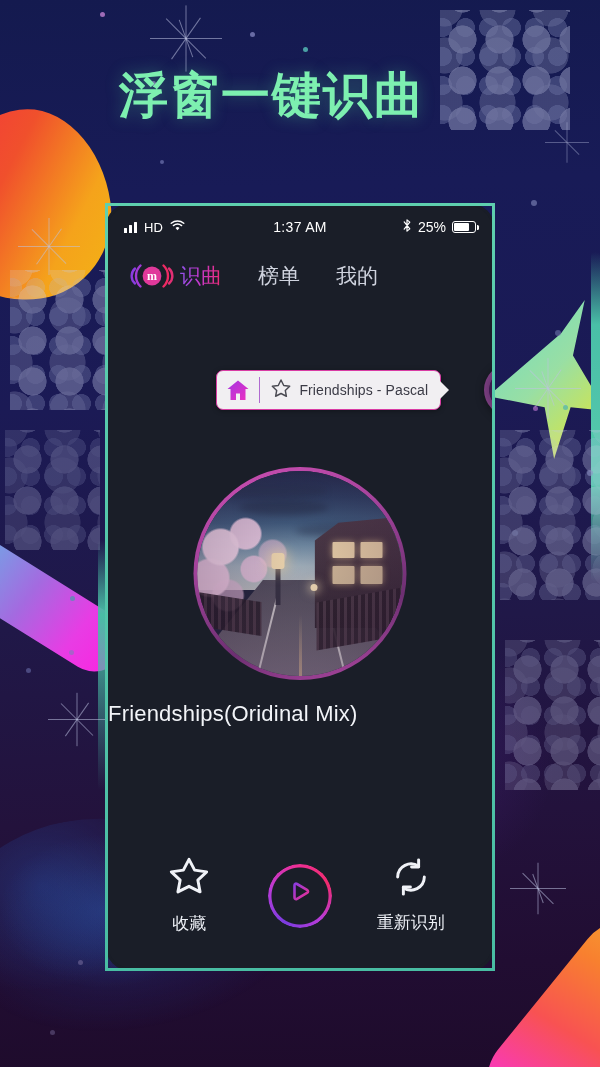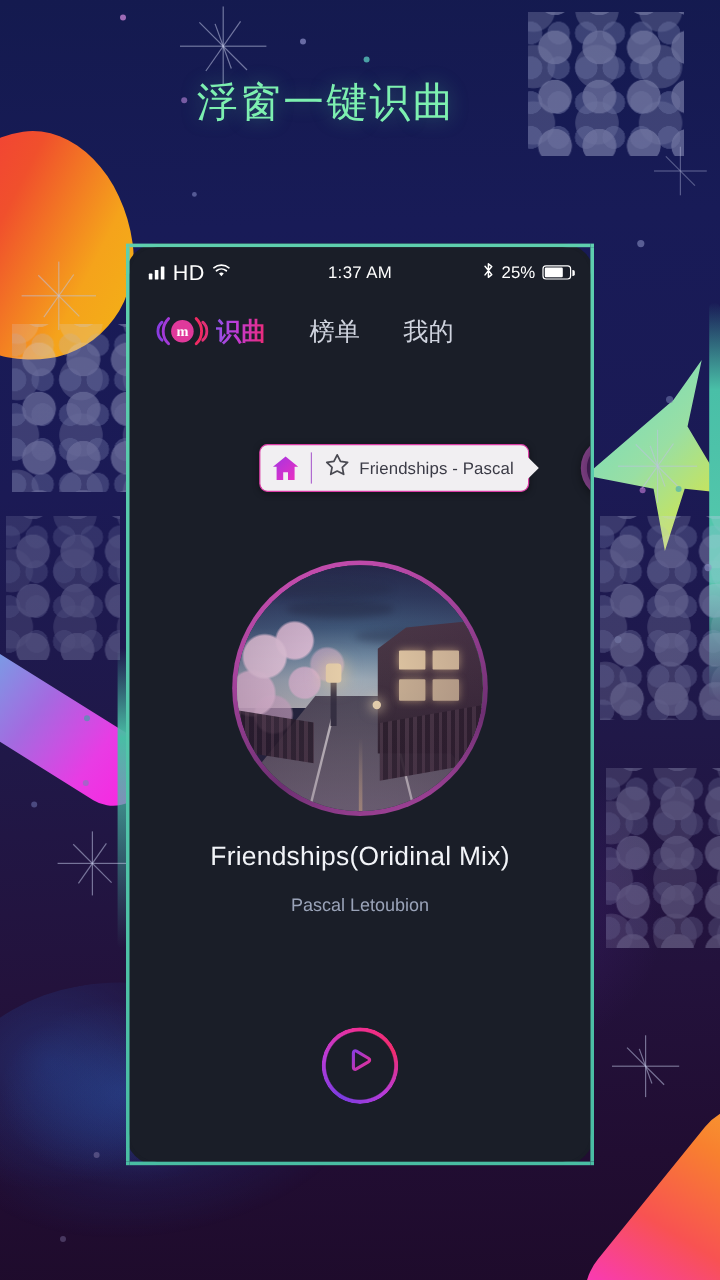--- a/index.html
+++ b/index.html
@@ -125,21 +125,21 @@
       radial-gradient(circle, rgba(180,190,230,.5) 50%, rgba(180,190,230,0) 52%),
       radial-gradient(circle, rgba(210,215,240,.42) 50%, rgba(210,215,240,0) 52%);
     background-size: 37px 41px, 23px 29px, 53px 47px;
     background-position: 4px 9px, 14px 3px, 31px 22px;
   }
 
   
   .headline {
     position: absolute; left: 0; top: 63px;
     width: 544px; text-align: center;
-    font-size: 34px; font-weight: normal;
+    font-size: 49px; font-weight: bold;
     letter-spacing: 2px;
     color: #7df0b0;
     text-shadow: 0 0 16px rgba(90,230,160,.35);
   }
 
   
   .phone {
     position: absolute;
     left: 105px; top: 203px;
     width: 390px; height: 768px;
@@ -173,21 +173,21 @@
   }
   .sb-right {
     margin-left: auto; display: flex; align-items: center; gap: 6px;
     position: relative; z-index: 2;
   }
   .bars { display: flex; align-items: flex-end; gap: 2px; height: 12px; }
   .bars span { width: 3px; background: #fff; border-radius: .5px; }
   .bars span:nth-child(1) { height: 5px; }
   .bars span:nth-child(2) { height: 8px; }
   .bars span:nth-child(3) { height: 11px; }
-  .hd { font-size: 18px; letter-spacing: .2px; }
+  .hd { font-size: 13px; letter-spacing: .2px; }
   .battery {
     width: 24px; height: 12px; border: 1.4px solid #fff;
     border-radius: 3px; position: relative; padding: 1.4px;
   }
   .battery::after {
     content: ""; position: absolute; right: -4px; top: 3.4px;
     width: 2.4px; height: 5px; background: #fff; border-radius: 0 1.5px 1.5px 0;
   }
   .battery i { display: block; height: 100%; width: 77%; background: #fff; border-radius: 1px; }
 
@@ -197,21 +197,21 @@
     padding: 14px 0 0 22px;
     gap: 36px;
   }
   .tab {
     display: flex; align-items: center; gap: 6px;
     font-size: 21px; color: #cfd3de;
   }
   .tab.active .tab-label {
     background: linear-gradient(95deg, #8e54e9 0%, #c13bd6 42%, #f0296f 100%);
     -webkit-background-clip: text; background-clip: text;
-    color: transparent; font-weight: bold;
+    color: transparent; font-weight: normal;
   }
   .logo-m { position: relative; width: 44px; height: 28px; display: block; }
 
   
   .float-row {
     position: absolute; left: 108px; top: 158px;
     display: flex; align-items: center; gap: 37px;
   }
   .float-pill {
     position: relative;
@@ -340,21 +340,21 @@
     background: #f6e3b4; box-shadow: 0 0 9px 3px rgba(246,227,180,.5);
   }
   .art-tint {
     position: absolute; inset: 0;
     background: radial-gradient(circle at 50% 45%, rgba(120,70,150,.08), rgba(60,25,70,.30) 78%);
   }
 
   
   .track-title {
     position: absolute; left: 0; top: 495px; width: 100%;
-    text-align: center; color: #f2f4f8;
+    text-align: left; color: #f2f4f8;
     font-size: 22px; letter-spacing: .2px;
   }
   .track-artist {
     position: absolute; left: 0; top: 540px; width: 100%;
     text-align: center; color: #9aa3b8;
     font-size: 15px;
   }
 
   
   .controls {
@@ -562,41 +562,59 @@
             <div class="house-win" style="left:46px;top:50px;width:22px;height:18px;opacity:.85"></div>
           </div>
           <div class="fence"></div>
           <div class="lamp"></div>
           <div class="lamp-far"></div>
           <div class="art-tint"></div>
         </div>
       </div>
 
       <div class="track-title">Friendships(Oridinal Mix)</div>
-      <div class="track-artist">Pascal Letoubion</div>
 
       <div class="controls">
 
+        <div class="ctrl">
+          <span>
+            <svg width="44" height="42" viewBox="0 0 46 44">
+              <path d="M23 3.5l5.9 11.3 12.6 1.8-9.2 8.7 2.3 12.3L23 31.8l-11.6 5.8 2.3-12.3-9.2-8.7 12.6-1.8z" fill="none" stroke="#f0f2f7" stroke-width="3.1" stroke-linejoin="round"></path>
+            </svg>
+          </span>
+          <span class="ctrl-label">收藏</span>
+        </div>
 
         <div class="ctrl">
           <div class="play-btn">
             <span class="play-ring"></span>
             <span>
               <svg width="30" height="30" viewBox="0 0 30 30">
                 <defs>
                   <linearGradient id="playg" x1="0" y1="0" x2="1" y2="1">
                     <stop offset="0" stop-color="#8b3ce0"></stop>
                     <stop offset="1" stop-color="#ee2f8f"></stop>
                   </linearGradient>
                 </defs>
                 <path d="M9.5 6.5c0-1.6 1.1-2.3 2.5-1.5l10 5.9c1.4.8 1.4 2.2 0 3l-10 5.9c-1.4.8-2.5.1-2.5-1.5z" fill="none" stroke="url(#playg)" stroke-width="2.6" stroke-linejoin="round"></path>
               </svg>
             </span>
           </div>
         </div>
 
+        <div class="ctrl">
+          <span>
+            <svg width="42" height="40" viewBox="0 0 44 42">
+              <path d="M8 21a14 14 0 0 1 22-11.2" fill="none" stroke="#f0f2f7" stroke-width="3.1" stroke-linecap="round"></path>
+              <path d="M36 21a14 14 0 0 1-22 11.2" fill="none" stroke="#f0f2f7" stroke-width="3.1" stroke-linecap="round"></path>
+              <path d="M30 3v7.4h-7.4" fill="none" stroke="#f0f2f7" stroke-width="3.1" stroke-linecap="round" stroke-linejoin="round"></path>
+              <path d="M14 39v-7.4h7.4" fill="none" stroke="#f0f2f7" stroke-width="3.1" stroke-linecap="round" stroke-linejoin="round"></path>
+            </svg>
+          </span>
+          <span class="ctrl-label">重新识别</span>
+        </div>
 
       </div>
 
     </div>
   </div>
 
 </div>
 
 </body></html>

